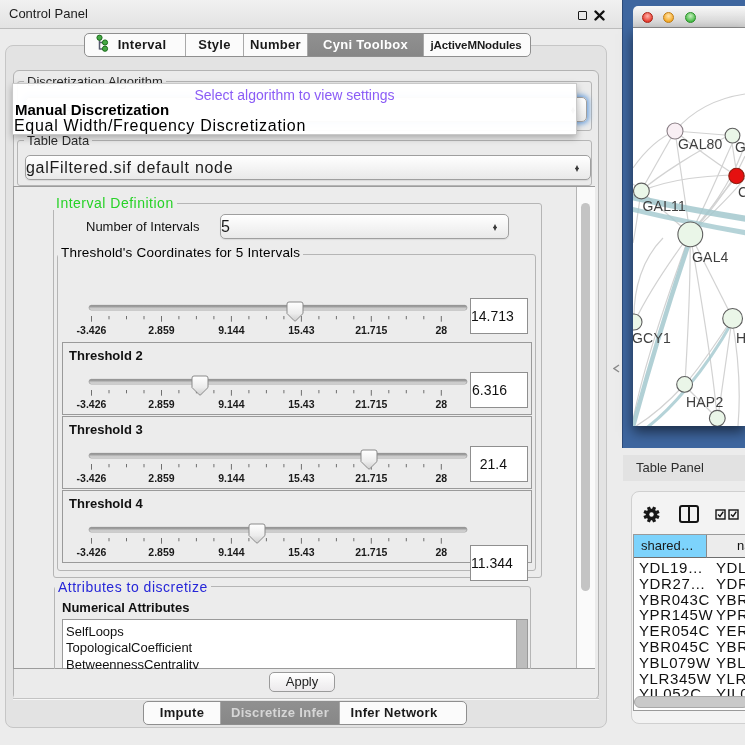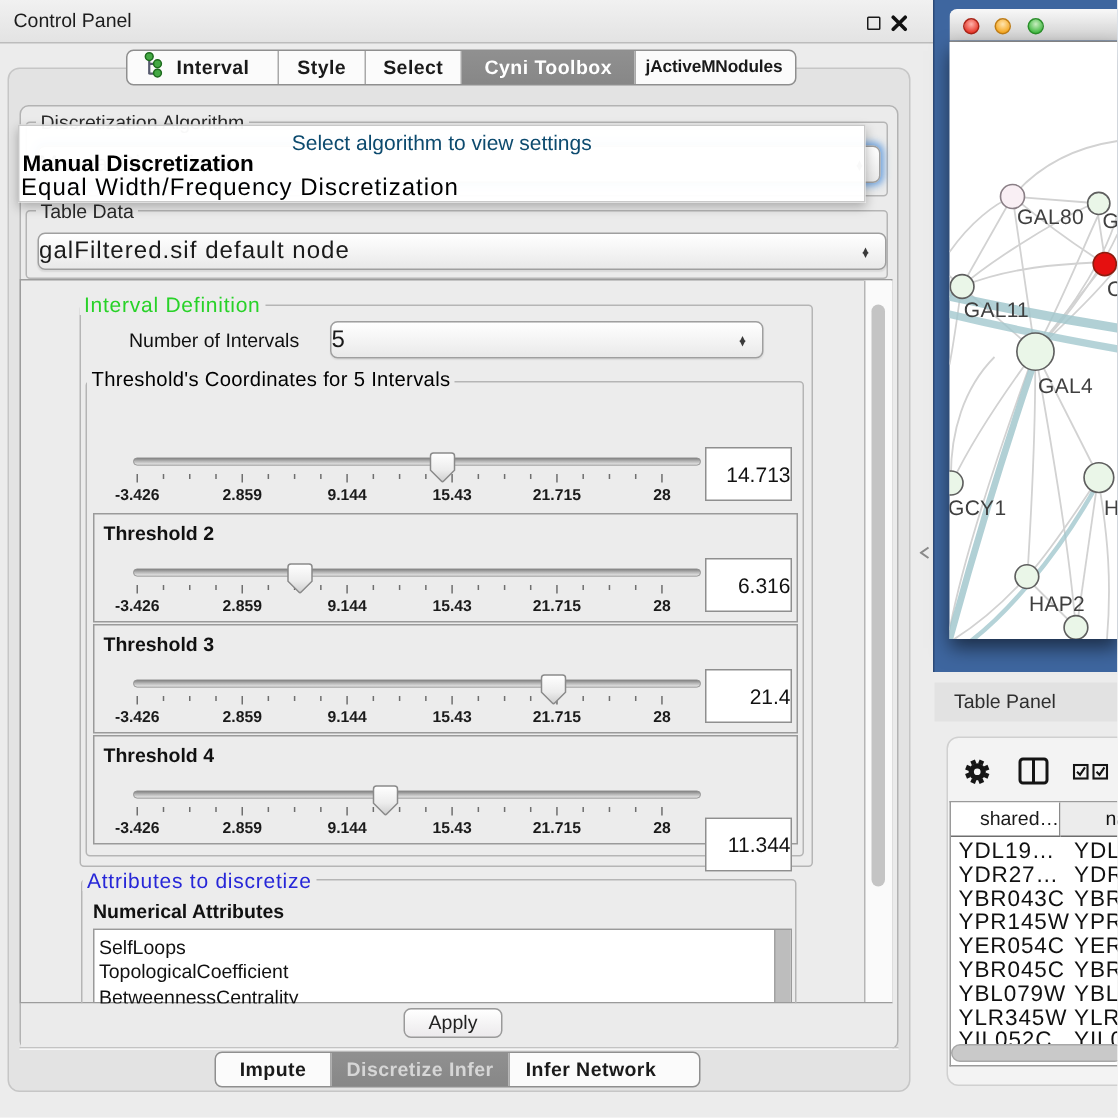--- a/index.html
+++ b/index.html
@@ -13,39 +13,39 @@
  background:linear-gradient(#ffffff,#f2f2f2 60%,#e9e9e9);font-size:16px;letter-spacing:0.7px;line-height:23px;
  white-space:nowrap;box-shadow:0 1px 1px rgba(0,0,0,0.08);color:#1a1a1a}
 .arr{position:absolute;right:10px;top:7px;width:5px;height:11px}
 .arr:before{content:"";position:absolute;left:0;top:0;border:2.5px solid transparent;border-bottom:4px solid #3a3a3a}
 .arr:after{content:"";position:absolute;left:0;bottom:0;border:2.5px solid transparent;border-top:4px solid #3a3a3a}
 .tbar{position:absolute;display:flex;background:#fbfbfb;border:1px solid #8f8f8f;border-radius:5px;overflow:hidden;height:24px}
 .tbar div{font-size:13px;font-weight:bold;letter-spacing:0.3px;line-height:22px;text-align:center;color:#1a1a1a;border-right:1px solid #a9a9a9}
 .tbar div:last-child{border-right:none}
 .tbar .sel{background:linear-gradient(#909090,#878787);color:#fff}
 .vbox{position:absolute;width:58px;height:36px;background:#fff;border:1px solid #8f8f8f;
- font-size:14px;line-height:34px;text-align:right;padding-right:0}
+ font-size:14px;line-height:34px;text-align:right;padding-right:20px}
 .thr{position:absolute;left:62px;width:470px;border:1px solid #9a9a9a;background:#ececec}
 .thrt{position:absolute;left:6px;top:5px;font-weight:bold;font-size:13px}
 .cell{position:absolute;font-size:15px;letter-spacing:0.6px;line-height:15.8px;white-space:nowrap}
 </style></head><body>
 <div id="app">
 
 <div class="abs" style="left:0;top:0;width:622px;height:29px;background:linear-gradient(#f1f1f1,#e3e3e3);border-bottom:1px solid #bcbcbc"></div>
 <div class="lbl" style="left:9px;top:7px;color:#1c1c1c">Control Panel</div>
 <div class="abs" style="left:578px;top:11px;width:9px;height:9px;border:1.6px solid #1a1a1a;border-radius:1px"></div>
 <svg class="abs" style="left:594px;top:10px" width="11" height="11" viewBox="0 0 11 11">
       <path d="M1.5 1.5 L9.5 9.5 M9.5 1.5 L1.5 9.5" stroke="#111" stroke-width="2.4" stroke-linecap="round"></path>
     </svg>
 <div class="abs" style="left:5px;top:45px;width:602px;height:683px;background:#e3e3e3;border:1px solid #c6c6c6;border-radius:8px"></div>
 <div class="abs" style="left:13px;top:70px;width:586px;height:630px;background:#ebebeb;border:1px solid #b3b3b3;border-radius:6px"></div>
 <div class="tbar" style="left:84px;top:33px;width:447px">
 <div style="width:101px;position:relative;padding-left:14px">Interval</div>
 <div style="width:58px">Style</div>
-<div style="width:64px">Select</div>
+<div style="width:64px">Number</div>
 <div class="sel" style="width:116px">Cyni Toolbox</div>
 <div style="width:104px;font-size:11.5px;letter-spacing:-0.1px">jActiveMNodules</div>
 </div>
 <svg class="abs" style="left:95px;top:34px" width="15" height="19" viewBox="0 0 15 19">
 <path d="M4.5 6 L4.5 15.5 M4.5 8.5 L9 8.5 M4.5 15 L9 15" fill="none" stroke="#565a6e" stroke-width="1.5"></path>
 <circle cx="4.5" cy="3.7" r="2.6" fill="#44a944" stroke="#1d6b1d" stroke-width="1"></circle>
 <circle cx="10" cy="8.5" r="2.6" fill="#44a944" stroke="#1d6b1d" stroke-width="1"></circle>
 <circle cx="10" cy="14.7" r="2.6" fill="#44a944" stroke="#1d6b1d" stroke-width="1"></circle>
 </svg>
 <div class="grp" style="left:17px;top:81px;width:575px;height:50px"></div>
@@ -230,21 +230,21 @@
 <div class="abs" style="left:269px;top:672px;width:66px;height:20px;border:1px solid #9a9a9a;border-radius:5px;background:linear-gradient(#ffffff,#f3f2f3 60%,#eceaec);font-size:13px;line-height:18px;text-align:center;color:#222">Apply</div>
 <div class="abs" style="left:13px;top:698px;width:586px;height:1px;background:#c3c3c3"></div>
 <div class="abs" style="left:13px;top:699px;width:586px;height:1px;background:#f6f6f6"></div>
 <div class="tbar" style="left:143px;top:701px;width:324px">
 <div style="width:77px">Impute Data</div>
 <div class="sel" style="width:119px;color:#d6d6d6">Discretize Infer</div>
 <div style="width:108px">Infer Network</div>
 </div>
 <div class="abs" style="left:12px;top:83px;width:565px;height:52px;background:rgba(255,255,255,0.97);
  border:1px solid #c9c9c9;box-shadow:0 3px 7px rgba(0,0,0,0.28);"></div>
-<div class="abs" style="left:12px;top:88px;width:565px;text-align:center;font-size:14px;line-height:14px;color:#0c4a6e">Select algorithm to view settings</div>
+<div class="abs" style="left:12px;top:88px;width:565px;text-align:center;font-size:14px;line-height:14px;color:#8b5cf6">Select algorithm to view settings</div>
 <div class="abs" style="left:15px;top:102px;font-size:15px;line-height:15px;font-weight:bold;color:#000">Manual Discretization</div>
 <div class="abs" style="left:14px;top:118px;font-size:16px;letter-spacing:0.7px;line-height:16px;color:#000">Equal Width/Frequency Discretization</div>
 <svg class="abs" style="left:613px;top:364px" width="7" height="9" viewBox="0 0 7 9">
       <path d="M6 1 L1 4.5 L6 8" fill="none" stroke="#8a8a8a" stroke-width="1.4"></path>
     </svg>
 <div class="abs" style="left:622px;top:0;width:123px;height:448px;background:#3e669f;border-left:1px solid #2c4a78"></div>
 <div class="abs" style="left:633px;top:6px;width:112px;height:22px;background:linear-gradient(#f8f8f8,#cfcfcf);border-bottom:1px solid #8e8e8e;border-top-left-radius:5px"></div>
 <div class="abs" style="left:641.5px;top:12px;width:11px;height:11px;border-radius:50%;background:radial-gradient(circle at 50% 35%, #ffb3ab 0%, #e8382b 75%);border:1px solid #aa2317"></div>
 <div class="abs" style="left:662.5px;top:12px;width:11px;height:11px;border-radius:50%;background:radial-gradient(circle at 50% 35%, #ffe5b0 0%, #f6a821 75%);border:1px solid #bf7d16"></div>
 <div class="abs" style="left:684.5px;top:12px;width:11px;height:11px;border-radius:50%;background:radial-gradient(circle at 50% 35%, #c8eec0 0%, #44bb44 75%);border:1px solid #2a8f2a"></div>
@@ -322,21 +322,21 @@
 <div class="abs" style="left:688px;top:506px;width:2.4px;height:16px;background:#141414"></div>
 <svg class="abs" style="left:715px;top:509px" width="11" height="11" viewBox="0 0 11 11">
       <rect x="1" y="1" width="9" height="9" fill="none" stroke="#141414" stroke-width="1.4"></rect>
       <path d="M3 5.5 L5 7.5 L8.3 2.6" fill="none" stroke="#141414" stroke-width="1.4"></path>
     </svg>
 <svg class="abs" style="left:728px;top:509px" width="11" height="11" viewBox="0 0 11 11">
       <rect x="1" y="1" width="9" height="9" fill="none" stroke="#141414" stroke-width="1.4"></rect>
       <path d="M3 5.5 L5 7.5 L8.3 2.6" fill="none" stroke="#141414" stroke-width="1.4"></path>
     </svg>
 <div class="abs" style="left:633px;top:534px;width:112px;height:177px;background:#fff;border:1px solid #9a9a9a;border-right:none;overflow:hidden"></div>
-<div class="abs" style="left:634px;top:535px;width:73px;height:23px;background:#ffffff;border-right:1px solid #8a8a8a;border-bottom:1px solid #6e6e6e;font-size:13px;line-height:22px;text-align:right;color:#1a1a1a;padding-left:7px">shared…</div>
+<div class="abs" style="left:634px;top:535px;width:73px;height:23px;background:#7dd3fc;border-right:1px solid #8a8a8a;border-bottom:1px solid #6e6e6e;font-size:13px;line-height:22px;text-align:left;color:#1a1a1a;padding-left:7px">shared…</div>
 <div class="abs" style="left:707px;top:535px;width:38px;height:23px;background:#ececec;border-bottom:1px solid #6e6e6e;font-size:13px;line-height:22px;padding-left:30px">na</div>
 <div class="cell" style="left:639px;top:560px">YDL19…</div>
 <div class="cell" style="left:716px;top:560px">YDL19</div>
 <div class="cell" style="left:639px;top:576px">YDR27…</div>
 <div class="cell" style="left:716px;top:576px">YDR27</div>
 <div class="cell" style="left:639px;top:592px">YBR043C</div>
 <div class="cell" style="left:716px;top:592px">YBR04</div>
 <div class="cell" style="left:639px;top:607px">YPR145W</div>
 <div class="cell" style="left:716px;top:607px">YPR14</div>
 <div class="cell" style="left:639px;top:623px">YER054C</div>

